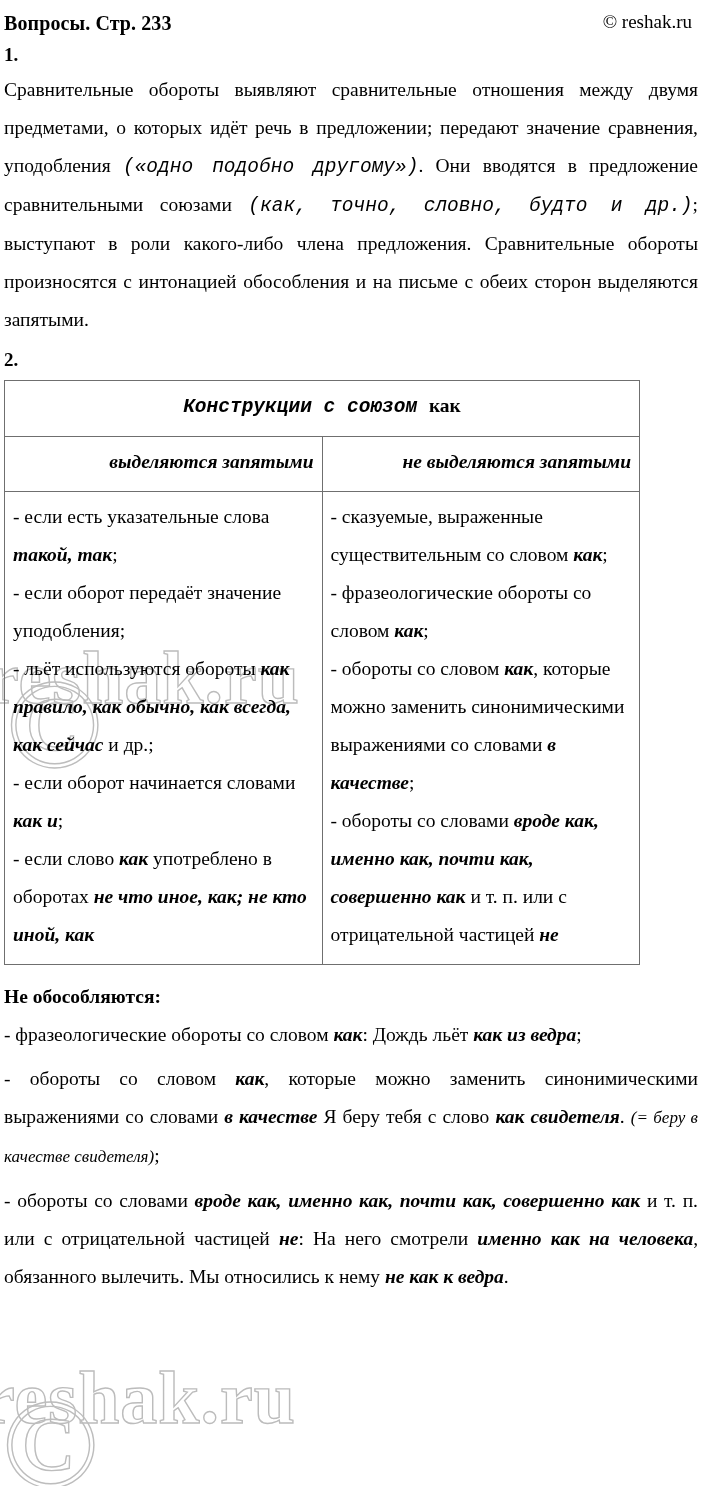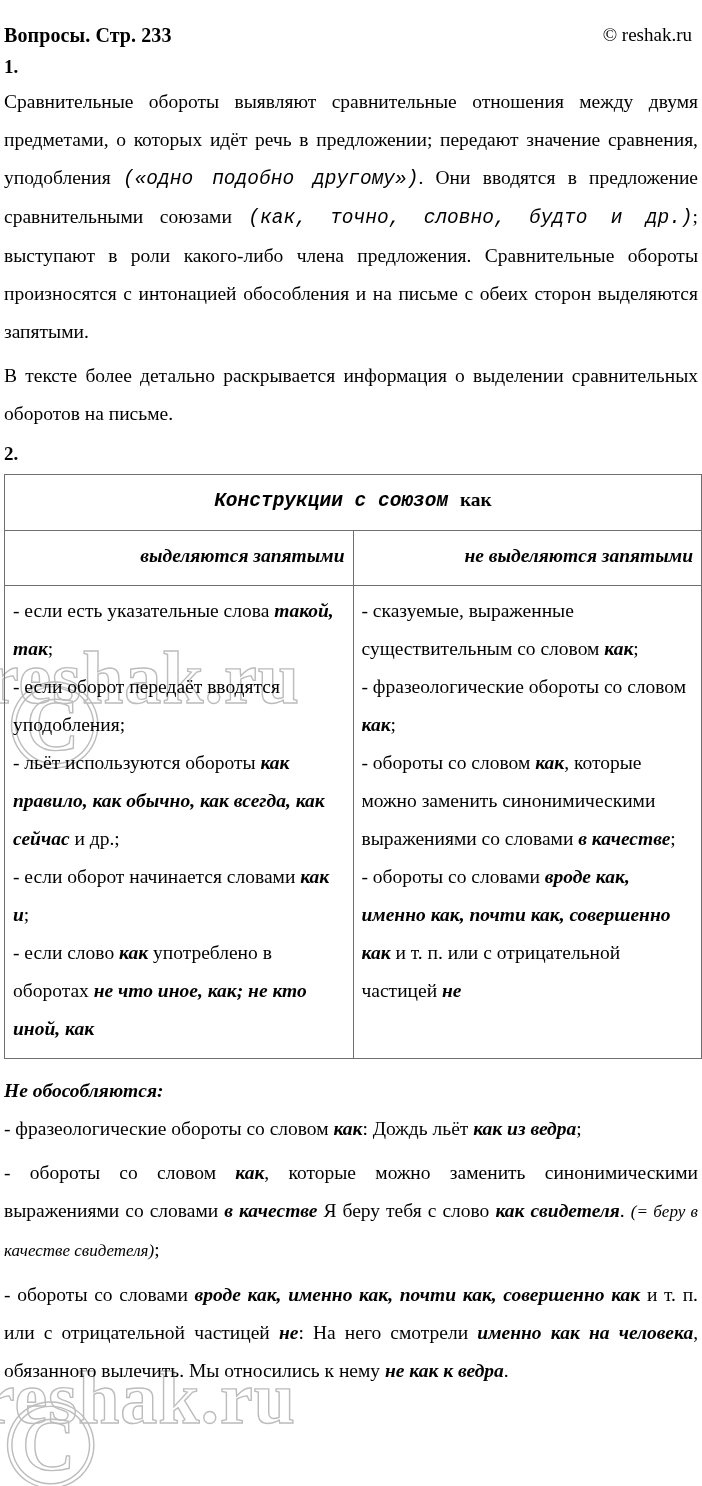--- a/index.html
+++ b/index.html
@@ -26,22 +26,22 @@
     position: relative;
     z-index: 2;
     padding: 8px 4px 0 4px;
     box-sizing: border-box;
   }
 
   
   .header-row {
     display: flex;
     justify-content: space-between;
-    align-items: center;
-    margin: 16px 0 6px 0;
+    align-items: flex-start;
+    margin: 4px 0 6px 0;
   }
   .page-title {
     font-size: 20px;
     font-weight: bold;
     line-height: 1.1;
     letter-spacing: 0.1px;
   }
   .site-credit {
     font-size: 19px;
     line-height: 1.1;
@@ -72,21 +72,21 @@
   b.bi { font-style: italic; font-weight: bold; }
   b.bu { font-weight: bold; font-style: normal; }
   span.small-it {
     font-style: italic;
     font-size: 17px;
   }
 
   
   table.ctab {
     border-collapse: collapse;
-    width: 698px;
+    width: 636px;
     margin: 8px 0 20px 0;
     table-layout: fixed;
   }
   table.ctab td {
     border: 1px solid #6f6f6f;
     vertical-align: top;
     padding: 6px 8px 10px 8px;
     font-size: 19.5px;
     line-height: 38px;
   }
@@ -105,21 +105,20 @@
     line-height: 30px;
   }
   td.col-left  { width: 350px; }
   td.col-right { width: 346px; }
   .cellline { display: block; }
 
   
   .sec-head {
     font-size: 19.5px;
     font-weight: bold;
-    font-style: italic;
     margin: 12px 0 8px 0;
     line-height: 1.2;
   }
 
   
   .wm {
     position: absolute;
     z-index: 1;
     pointer-events: none;
     user-select: none;
@@ -170,37 +169,36 @@
 
     <div class="header-row">
       <div class="page-title">Вопросы. Стр. 233</div>
       <div class="site-credit">© reshak.ru</div>
     </div>
 
     <div class="qnum">1.</div>
 
     <p class="para"><span>Сравнительные обороты выявляют сравнительные отношения между двумя предметами, о которых идёт речь в предложении; передают значение сравнения, уподобления </span><i class="it">(«одно подобно другому»)</i><span>. Они вводятся в предложение сравнительными союзами </span><i class="it">(как, точно, словно, будто и др.)</i><span>; выступают в роли какого-либо члена предложения. Сравнительные обороты произносятся с интонацией обособления и на письме с обеих сторон выделяются запятыми.</span></p>
 
-    <p class="para">В тексте более детально раскрывается информация о выделении сравнительных оборотов на письме.</p>
 
     <div class="qnum">2.</div>
 
     <table class="ctab">
       <tbody>
         <tr>
           <td class="tab-title" colspan="2"><i class="it">Конструкции с союзом </i><b class="bu">как</b></td>
         </tr>
         <tr>
           <td class="tab-subhead col-left">выделяются запятыми</td>
           <td class="tab-subhead col-right">не выделяются запятыми</td>
         </tr>
         <tr>
           <td class="col-left">
             <span class="cellline"><span>- если есть указательные слова </span><b class="bi">такой, так</b><span>;</span></span>
-            <span class="cellline"><span>- если оборот передаёт вводятся уподобления;</span></span>
+            <span class="cellline"><span>- если оборот передаёт значение уподобления;</span></span>
             <span class="cellline"><span>- льёт используются обороты </span><b class="bi">как правило, как обычно, как всегда, как сейчас</b><span> и др.;</span></span>
             <span class="cellline"><span>- если оборот начинается словами </span><b class="bi">как и</b><span>;</span></span>
             <span class="cellline"><span>- если слово </span><b class="bi">как</b><span> употреблено в оборотах </span><b class="bi">не что иное, как; не кто иной, как</b></span>
           </td>
           <td class="col-right">
             <span class="cellline"><span>- сказуемые, выраженные существительным со словом </span><b class="bi">как</b><span>;</span></span>
             <span class="cellline"><span>- фразеологические обороты со словом </span><b class="bi">как</b><span>;</span></span>
             <span class="cellline"><span>- обороты со словом </span><b class="bi">как</b><span>, которые можно заменить синонимическими выражениями со словами </span><b class="bi">в качестве</b><span>;</span></span>
             <span class="cellline"><span>- обороты со словами </span><b class="bi">вроде как, именно как, почти как, совершенно как</b><span> и т. п. или с отрицательной частицей </span><b class="bi">не</b></span>
           </td>

